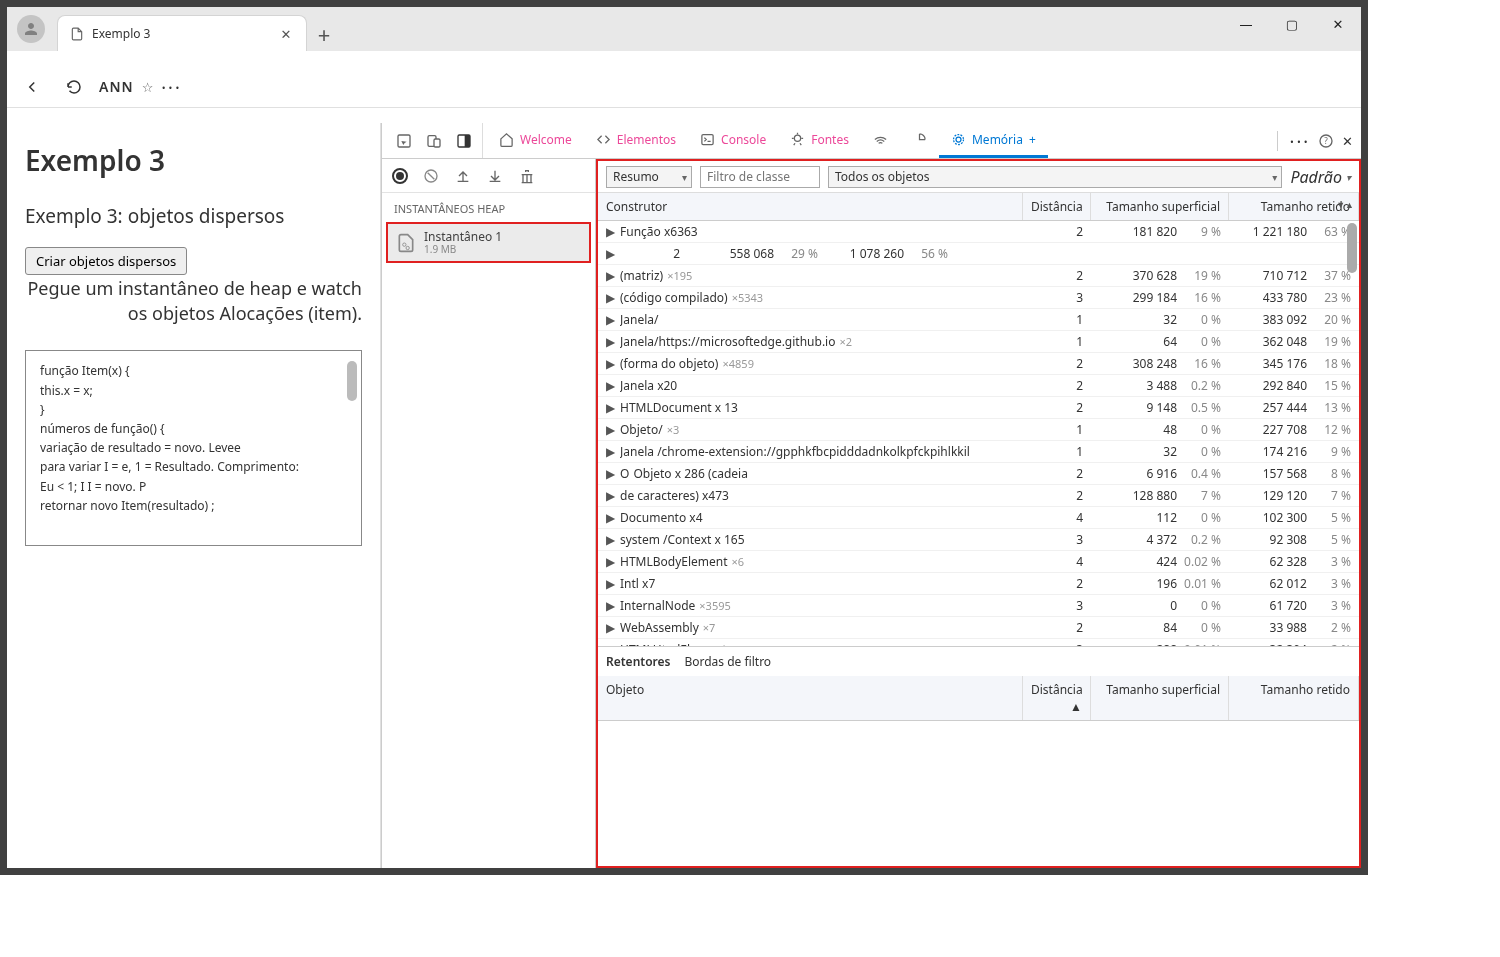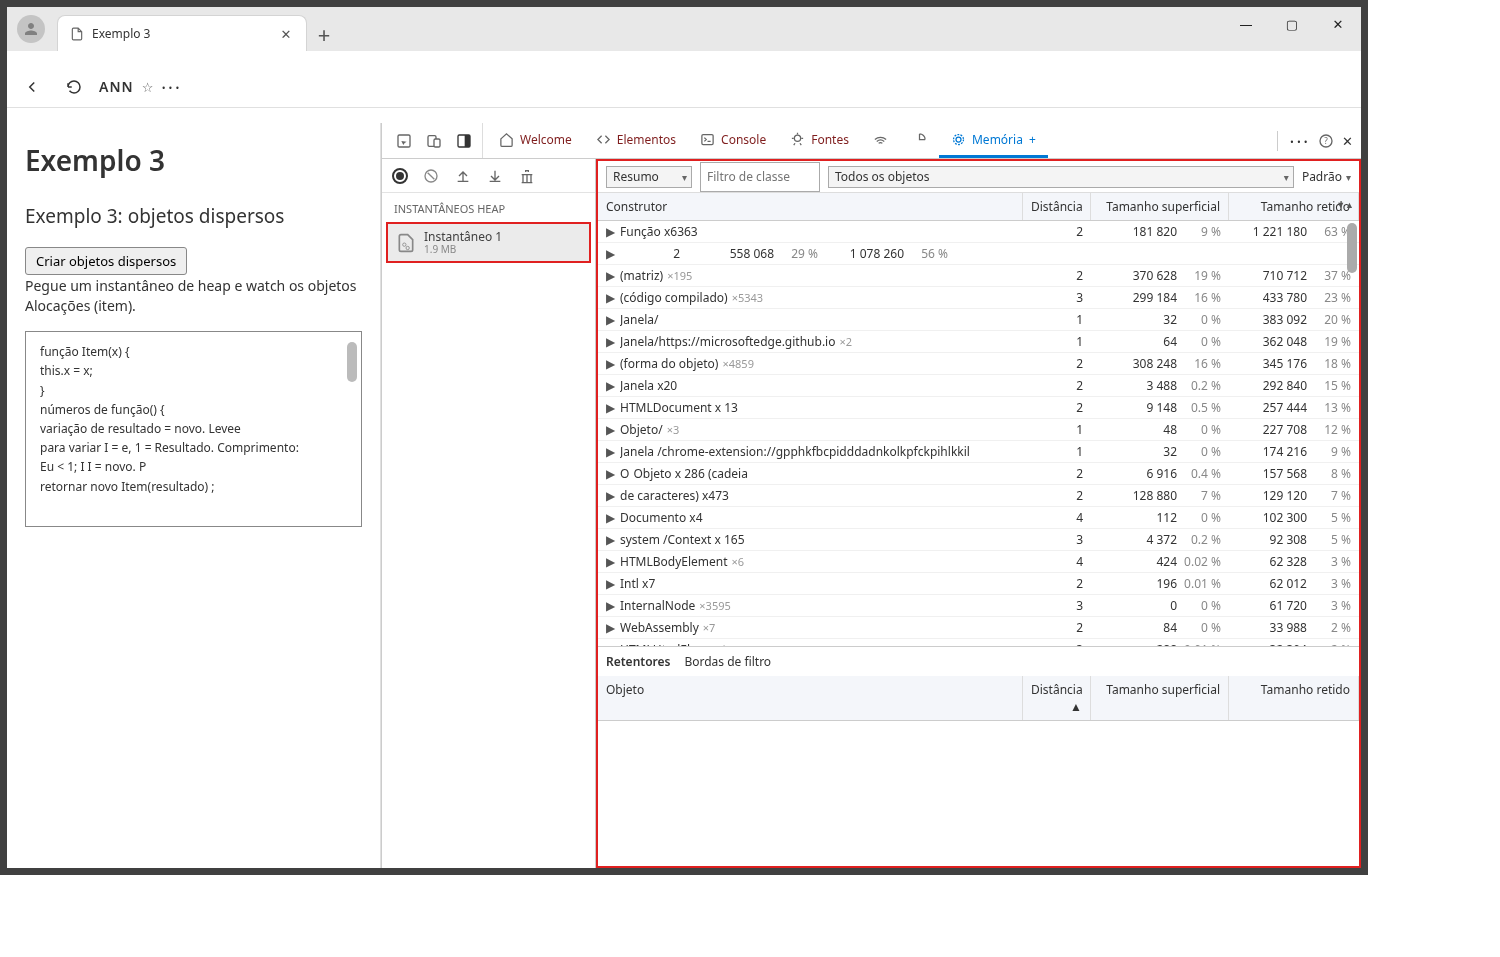--- a/index.html
+++ b/index.html
@@ -27,30 +27,30 @@
 .ann { font-size:14px; font-weight:600; color:#333; letter-spacing: 1px; }
 .star-icon { color:#666; }
 .dots { font-size:18px; color:#333; letter-spacing:2px; }
 
 
 .content { flex:1; display:flex; overflow:hidden; }
 .page { width: 374px; padding: 18px; border-right: 1px solid #e0e0e0; overflow:auto; }
 .page h1 { font-size: 28px; font-weight: 600; margin-bottom: 24px; }
 .page h2 { font-size: 19px; font-weight: 400; margin-bottom: 18px; }
 .page button.create { font-size: 13px; padding: 4px 10px; border: 1px solid #888; background: #efefef; border-radius: 3px; margin-bottom: 1px; }
-.page p { font-size: 14px; margin-bottom: 16px; line-height: 1.4; }
+.page p { font-size: 18px; margin-bottom: 24px; line-height: 1.4; text-align: right; }
 .codebox { border: 1px solid #888; padding: 10px 14px; font-family: monospace; font-size: 12px; line-height: 1.6; background:#fff; position:relative; height: 196px; overflow:hidden; }
 .code-scroll { position:absolute; right:4px; top:10px; width:10px; height:40px; background:#bbb; border-radius:5px; }
 
 
 .devtools { flex:1; display:flex; flex-direction:column; border-left:1px solid #ccc;}
 .dt-tabs { height: 36px; border-bottom: 1px solid #ccc; display:flex; align-items:stretch; padding-left:4px; gap: 0; }
 .dt-icongroup { display:flex; align-items:center; padding: 0 6px; gap: 6px; border-right:1px solid #ddd; margin-right:4px;}
 .dt-ib { width:24px; height:24px; display:flex; align-items:center; justify-content:center; color:#555;}
-.dt-tab { display:flex; align-items:center; gap:6px; padding: 0 12px; font-size:12px; color:#7f1d1d; border-bottom: 3px solid transparent; cursor:pointer;}
+.dt-tab { display:flex; align-items:center; gap:6px; padding: 0 12px; font-size:12px; color:#ec4899; border-bottom: 3px solid transparent; cursor:pointer;}
 .dt-tab svg { width:15px; height:15px;}
 .dt-tab.active { border-bottom-color:#0078d4; color:#0078d4; }
 .dt-right { margin-left:auto; display:flex; align-items:center; gap:8px; padding-right:8px;}
 .dt-divider-v{width:1px;height:20px;background:#ccc;align-self:center;margin:0 4px;}
 
 
 .memarea { flex:1; display:flex; overflow:hidden; }
 .profiles { width: 214px; border-right:1px solid #ccc; display:flex; flex-direction:column;}
 .prof-toolbar { height:34px; display:flex; align-items:center; gap:14px; padding:0 10px; border-bottom:1px solid #e3e3e3;}
 .prof-tb-btn { width:18px; height:18px; color:#555; display:flex; align-items:center; justify-content:center;}
@@ -61,23 +61,23 @@
 .snap-item { display:flex; align-items:center; gap:8px; padding:6px 8px; background:#ebebeb; border:2px solid #e02020; margin: 2px 4px; }
 .snap-icon { width:20px; height:20px; color:#666;}
 .snap-text { display:flex; flex-direction:column; line-height:1.15;}
 .snap-title{font-size:12px;color:#404040;}
 .snap-size{font-size:10px;color:#888;}
 
 .snap-body { flex:1; display:flex; flex-direction:column; border:2px solid #e02020; overflow:hidden;}
 .snap-toolbar{height:32px;display:flex;align-items:center;gap:8px;padding:0 8px;border-bottom:1px solid #ddd;}
 .snap-select{height:22px;border:1px solid #aaa;background:#f4f4f4;padding:0 18px 0 6px;font-size:12px;position:relative;display:flex;align-items:center;min-width:86px;}
 .snap-select:after{content:'▾';position:absolute;right:4px;color:#666;font-size:10px;}
-.snap-input{height:30px;border:1px solid #aaa;padding:0 6px;font-size:12px;width:120px;}
+.snap-input{height:22px;border:1px solid #aaa;padding:0 6px;font-size:12px;width:120px;}
 .snap-sel2{flex:1;}
-.snap-label{font-size:12px;color:#333;display:flex;align-items:center;gap:4px;}
+.snap-label{font-size:16px;color:#333;display:flex;align-items:center;gap:4px;font-style:italic;}
 .snap-label:after{content:'▾';color:#666;font-size:10px;}
 
 .grid-head, .ret-head { display:flex; background:#f4f6fa; border-bottom:1px solid #ccc; font-size:12px; color:#333;}
 .grid-head .col, .ret-head .col { padding:5px 8px; border-right:1px solid #ddd;}
 .col-c{flex:1;}
 .col-d{width:68px;text-align:right;}
 .col-s{width:138px;text-align:right;}
 .col-r{width:130px;text-align:right;position:relative;}
 .col-r .sort{font-size:9px;color:#555;position:absolute;right:4px;}
 .grid-body{flex:1;overflow:auto;position:relative;}

